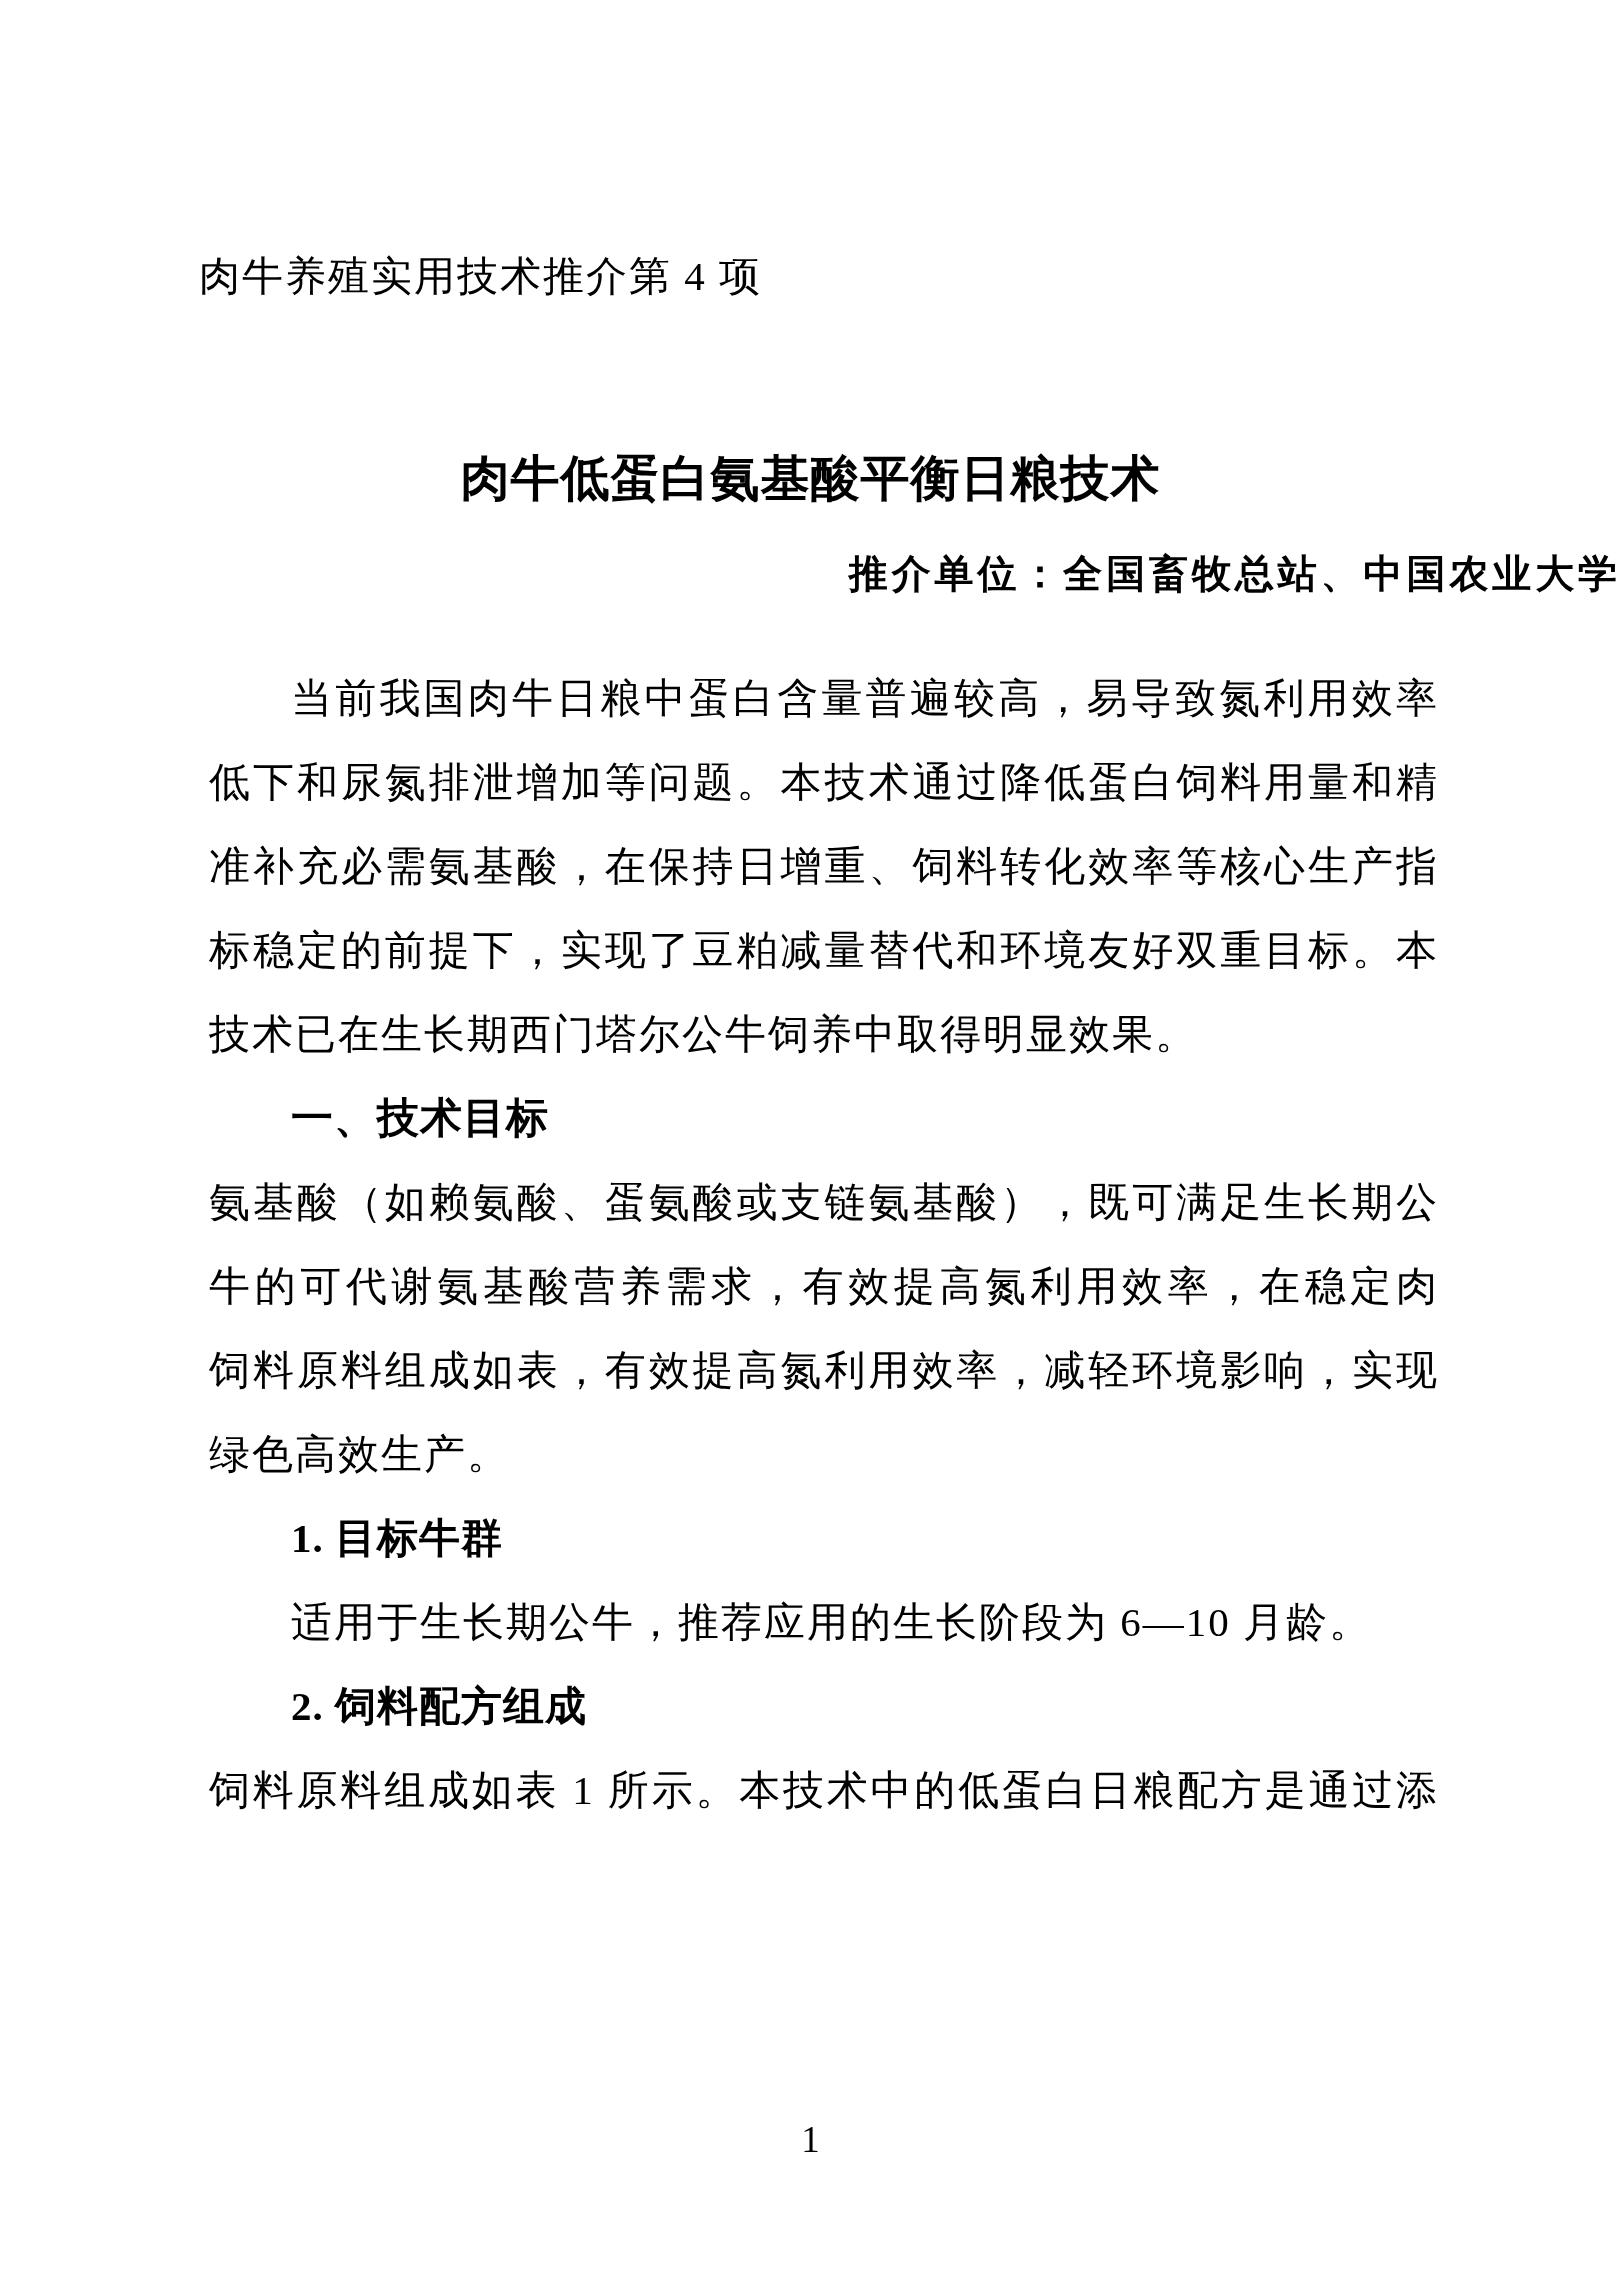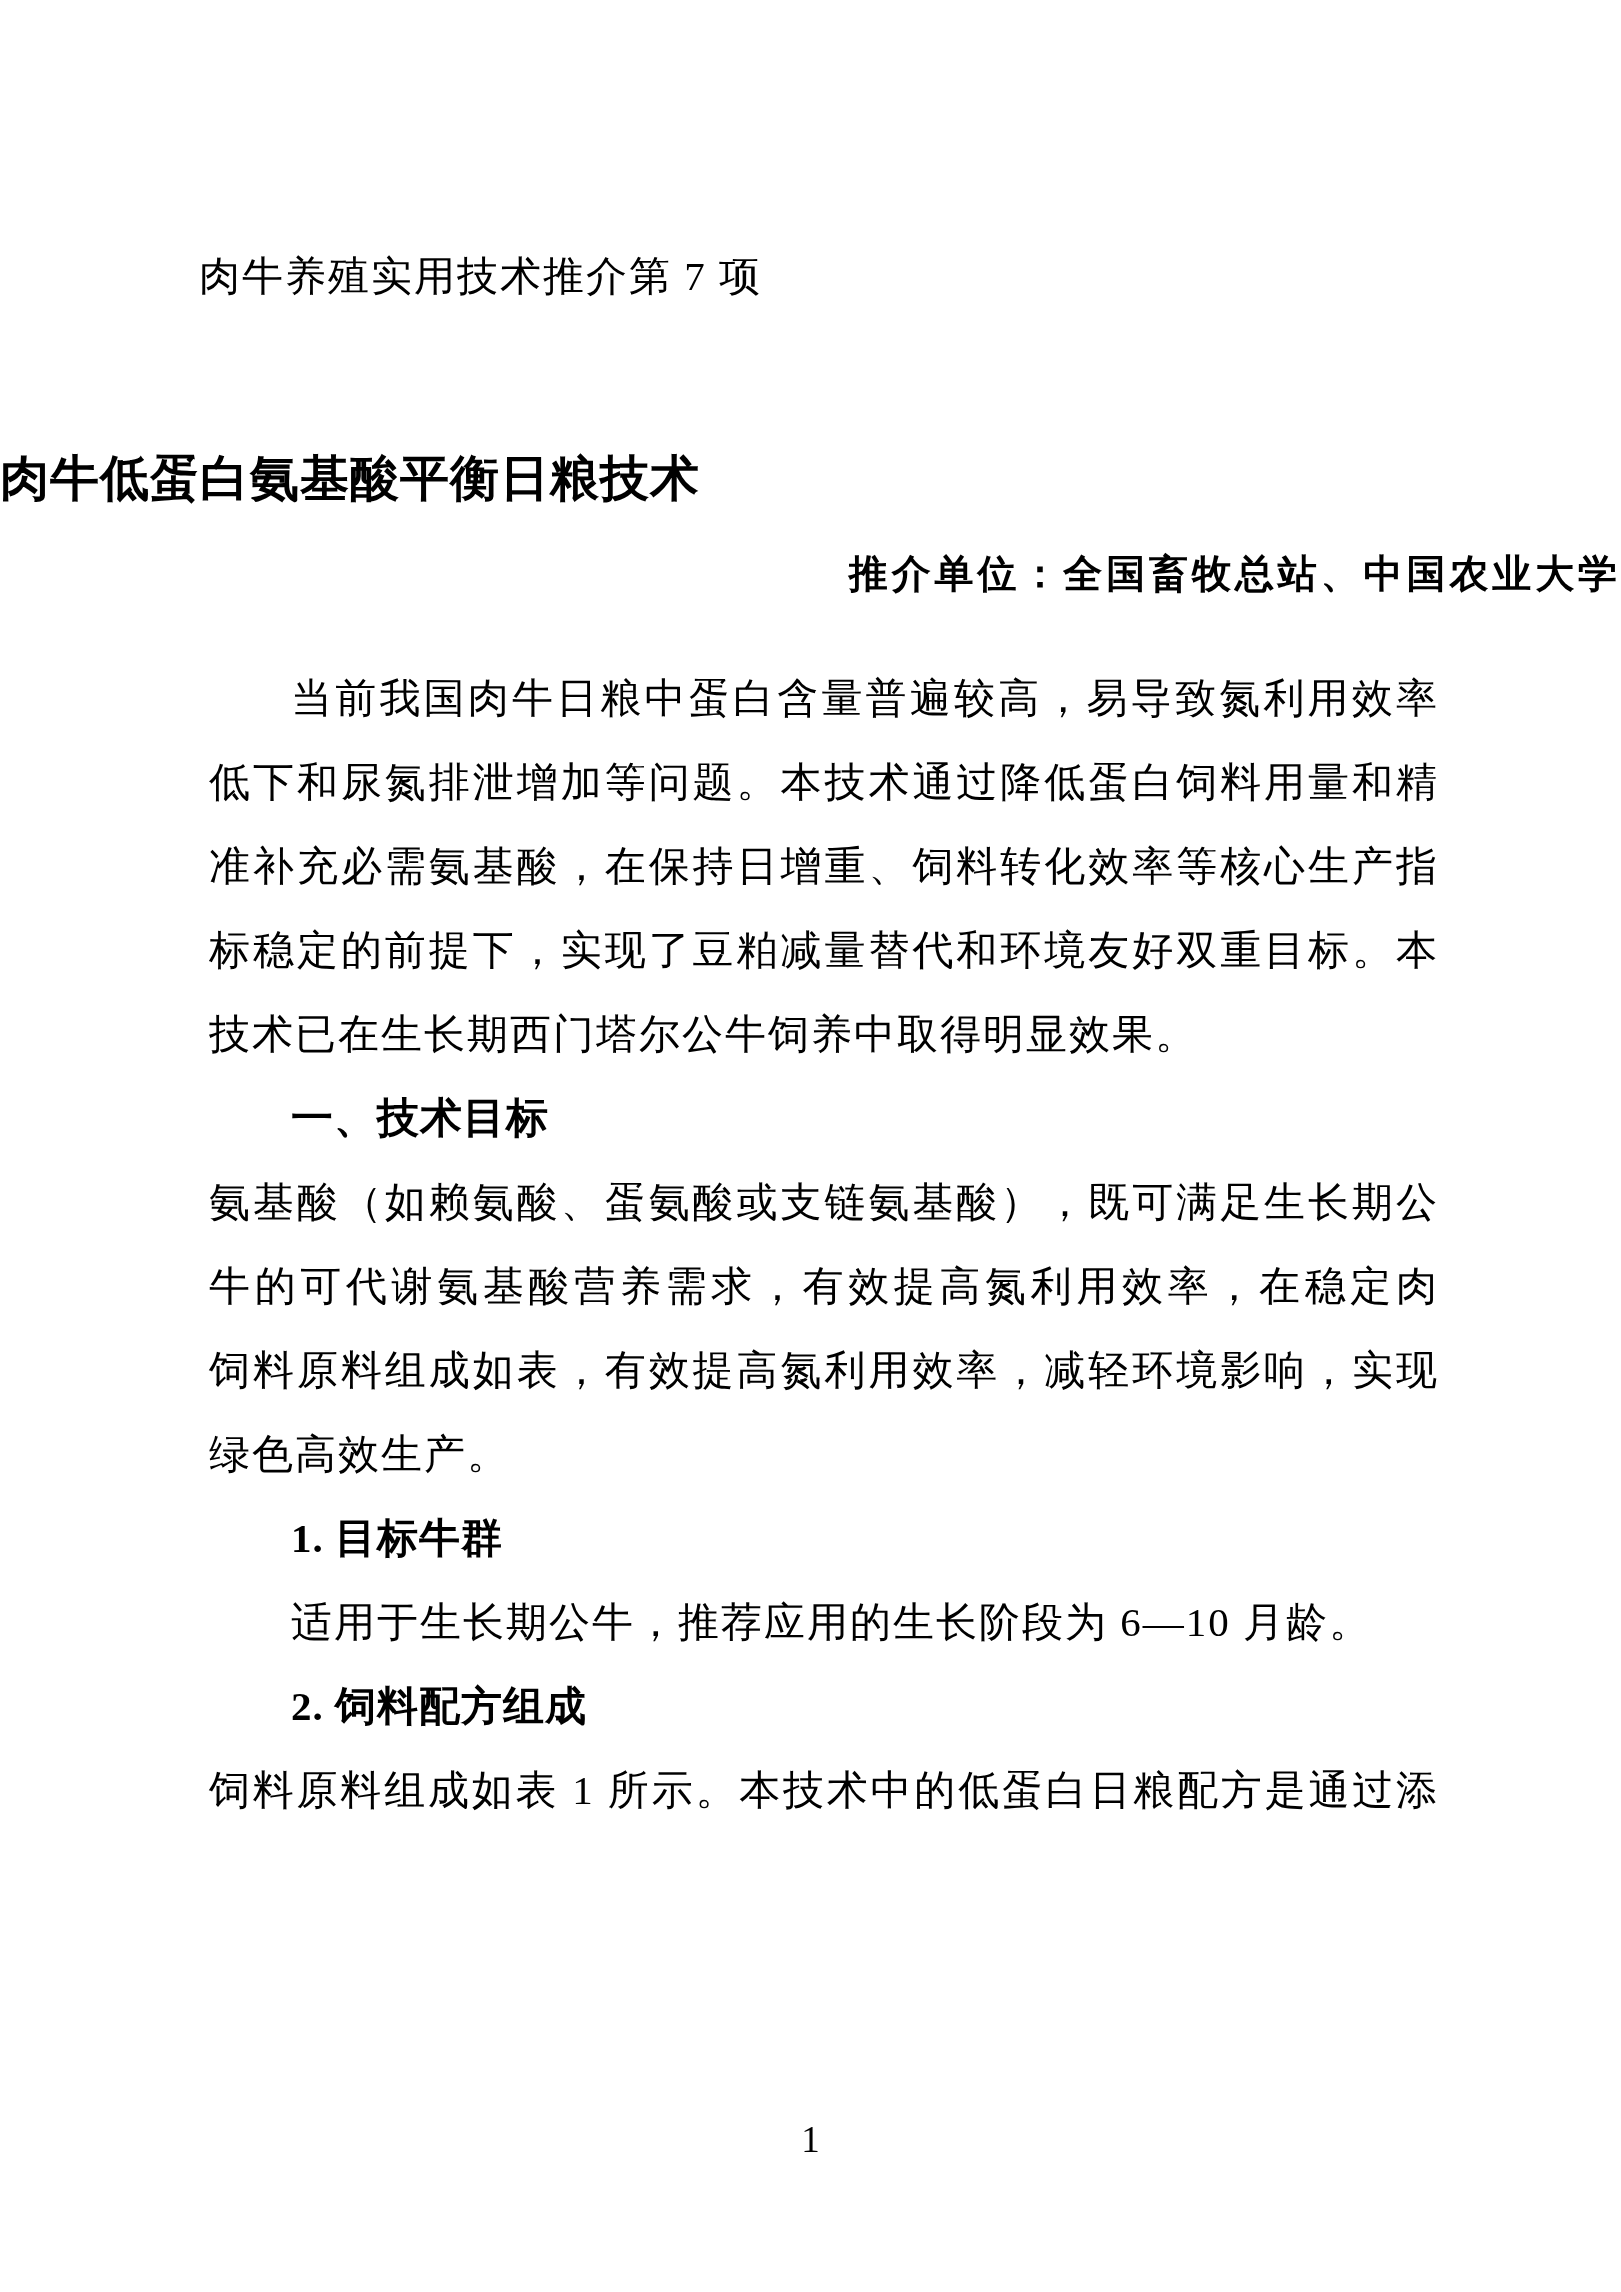--- a/index.html
+++ b/index.html
@@ -19,20 +19,21 @@
     top: 251px;
     font-size: 41px;
     line-height: 51px;
     letter-spacing: 2px;
   }
   .doc-title {
     position: absolute;
     left: 0;
     top: 447px;
     width: 100%;
+    text-align: center;
     font-size: 49px;
     line-height: 63px;
     font-weight: bold;
     letter-spacing: 1px;
   }
   .doc-subtitle {
     position: absolute;
     left: 0;
     top: 549px;
     width: 100%;
@@ -81,21 +82,21 @@
     text-align: center;
     font-size: 37px;
     line-height: 49px;
   }
 </style>
 </head>
 <body>
 
 <div class="page">
 
-  <div class="doc-header">肉牛养殖实用技术推介第 7 项</div>
+  <div class="doc-header">肉牛养殖实用技术推介第 4 项</div>
 
   <div class="doc-title">肉牛低蛋白氨基酸平衡日粮技术</div>
 
   <div class="doc-subtitle">推介单位：全国畜牧总站、中国农业大学</div>
 
   <div class="content">
     <div class="line just indent">当前我国肉牛日粮中蛋白含量普遍较高，易导致氮利用效率</div>
     <div class="line just">低下和尿氮排泄增加等问题。本技术通过降低蛋白饲料用量和精</div>
     <div class="line just">准补充必需氨基酸，在保持日增重、饲料转化效率等核心生产指</div>
     <div class="line just">标稳定的前提下，实现了豆粕减量替代和环境友好双重目标。本</div>

